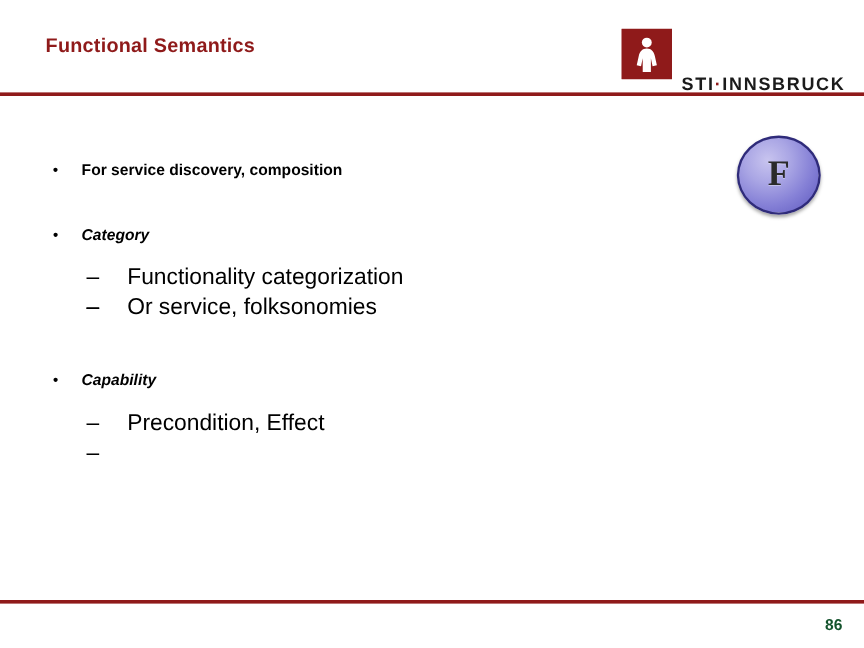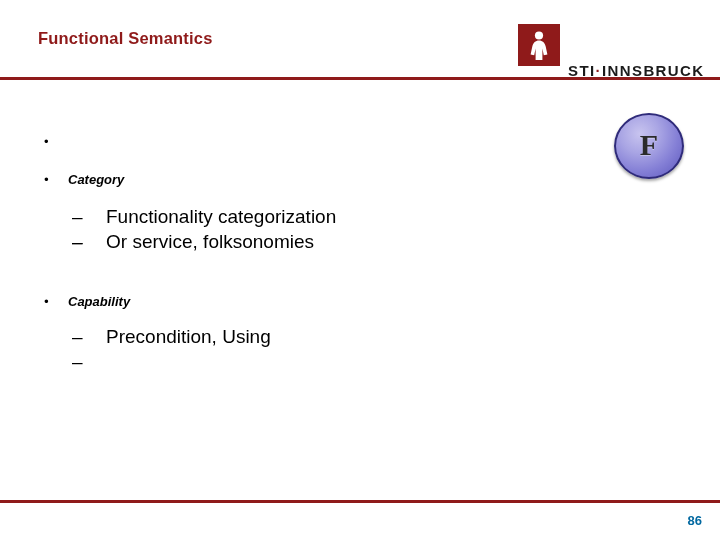--- a/index.html
+++ b/index.html
@@ -164,21 +164,21 @@
     width: 720px;
     height: 3px;
     background: #8f1a1a;
   }
   .page-number {
     position: absolute;
     right: 18px;
     top: 513px;
     font-size: 13px;
     font-weight: bold;
-    color: #0369a1;
+    color: #14532d;
   }
 </style>
 </head>
 <body>
 
 <div class="slide">
 
   <div class="title">Functional Semantics</div>
 
   <div class="header-rule"></div>
@@ -197,20 +197,21 @@
   </div>
 
   <div class="f-badge">
     <span>F</span>
   </div>
 
   <div class="content">
 
     <div class="bullet-l1 row-first">
       <span class="marker">•</span>
+      <span>For service discovery, composition</span>
     </div>
 
     <div class="spacer-a"></div>
 
     <div class="bullet-l1 italic">
       <span class="marker">•</span>
       <span>Category</span>
     </div>
 
     <div class="spacer-b"></div>
@@ -233,21 +234,21 @@
 
     <div class="bullet-l1 italic">
       <span class="marker">•</span>
       <span>Capability</span>
     </div>
 
     <div class="spacer-d"></div>
 
     <div class="bullet-l2">
       <span class="marker">–</span>
-      <span>Precondition, Using</span>
+      <span>Precondition, Effect</span>
     </div>
 
     <div class="bullet-l2">
       <span class="marker">–</span>
     </div>
 
   </div>
 
   <div class="footer-rule"></div>
   <div class="page-number">86</div>

